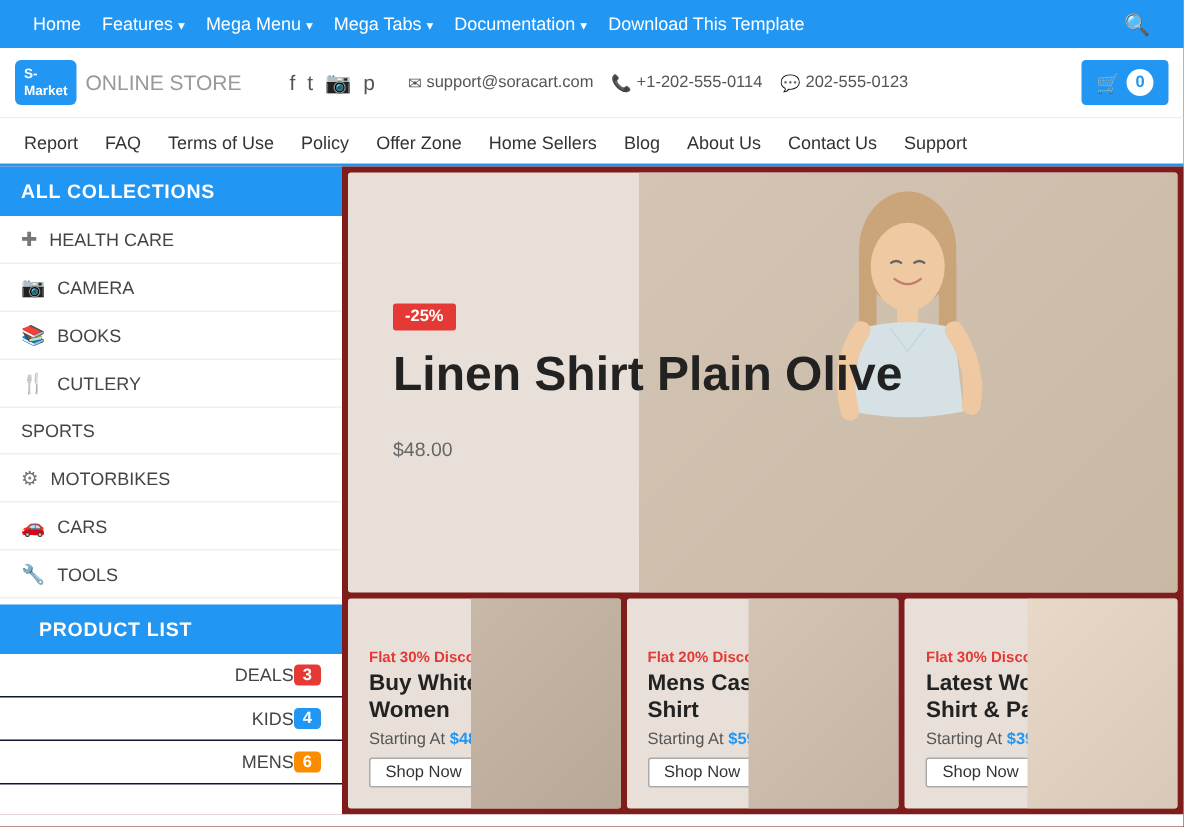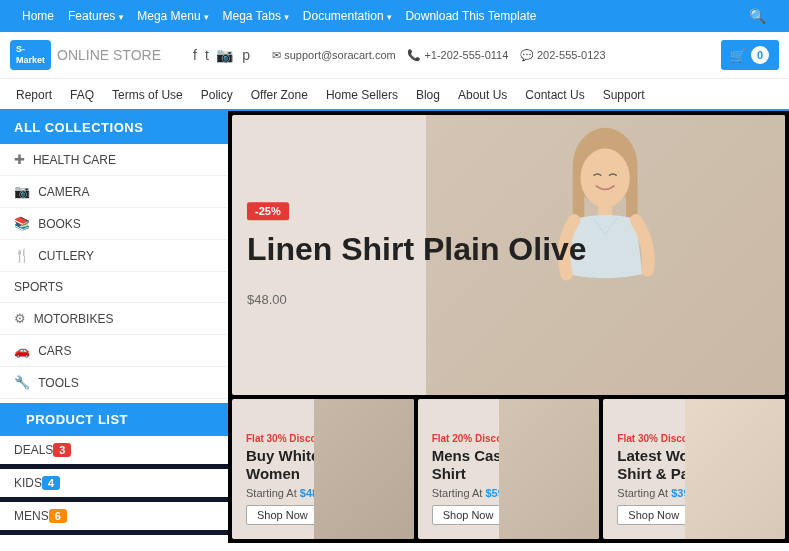--- a/index.html
+++ b/index.html
@@ -91,21 +91,21 @@
       font-size: 12px;
       padding: 0 8px;
       height: 32px;
       display: flex;
       align-items: center;
     }
 
     
     .main-layout {
       display: flex;
-      background: #000000;
+      background: #7f1d1d;
     }
 
     
     .sidebar {
       width: 228px;
       min-width: 228px;
       background: #fff;
     }
     .sidebar-section-title {
       background: #2196f3;
@@ -134,23 +134,23 @@
       color: #fff;
       font-size: 13px;
       font-weight: bold;
       padding: 9px 26px;
       margin-top: 4px;
       letter-spacing: 0.5px;
     }
     .product-list-item {
       display: flex;
       align-items: center;
-      justify-content: flex-start;
+      justify-content: flex-end;
       padding: 7px 14px;
-      border-bottom: 5px solid #0f172a;
+      border-bottom: 1px solid #0f172a;
       cursor: pointer;
       font-size: 12px;
       color: #444;
       font-weight: 500;
       text-transform: uppercase;
     }
     .badge {
       color: #fff;
       border-radius: 3px;
       padding: 1px 6px;
@@ -176,21 +176,21 @@
       background: #e8e0d8;
       height: 280px;
       position: relative;
       overflow: hidden;
       border-radius: 2px;
       display: flex;
       align-items: center;
     }
     .hero-text {
       position: absolute;
-      left: 15px;
+      left: 30px;
       top: 50%;
       transform: translateY(-50%);
       z-index: 2;
     }
     .discount-badge {
       background: #e53935;
       color: #fff;
       font-size: 11px;
       font-weight: bold;
       padding: 3px 8px;

